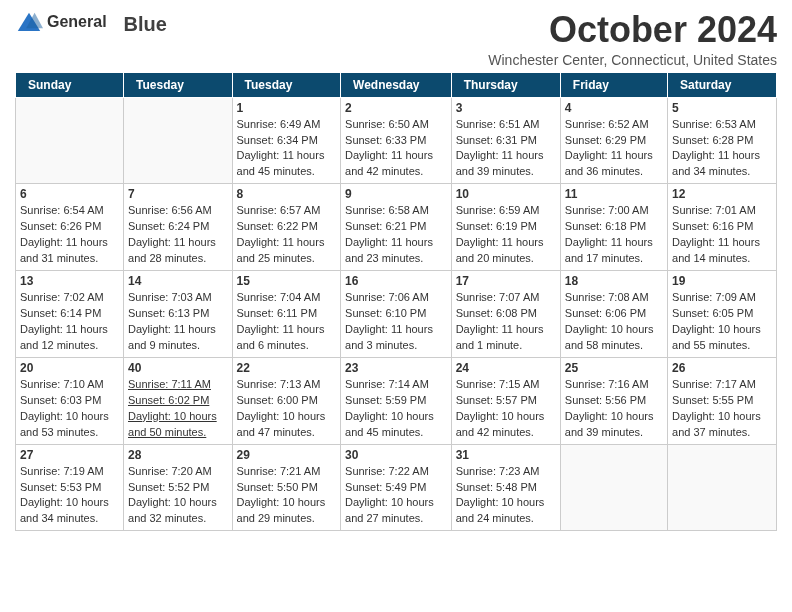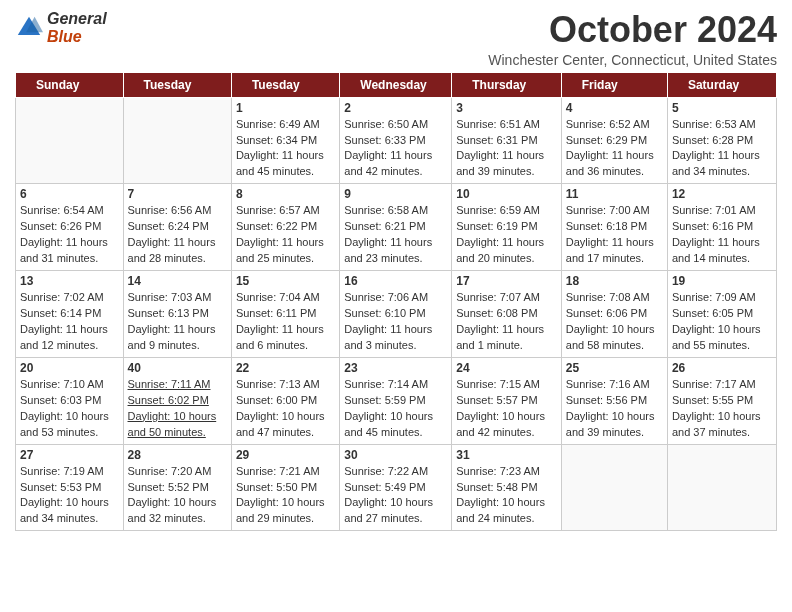--- a/index.html
+++ b/index.html
@@ -3,37 +3,37 @@
   <meta charset="utf-8">
   <style>
     * { box-sizing: border-box; margin: 0; padding: 0; }
     body { font-family: Arial, sans-serif; background: #fff; width: 792px; height: 612px; overflow: hidden; }
     
     .container { width: 792px; padding: 10px 15px 8px 15px; }
     
     .header { display: flex; justify-content: space-between; align-items: flex-start; margin-bottom: 4px; }
     
     .logo { display: flex; align-items: center; }
-    .logo-text { display: flex; flex-direction: column; font-style: italic; }
+    .logo-text { display: flex; flex-direction: row; }
     .logo-general { font-size: 16px; font-weight: bold; color: #333; }
-    .logo-blue { font-size: 16px; font-weight: bold; color: #c2410c; }
+    .logo-blue { font-size: 20px; font-weight: bold; color: #404040; margin-left: 17px; }
     .logo-icon { width: 28px; height: 28px; margin-right: 4px; }
     
     .title-section { text-align: right; }
     .month-title { font-size: 36px; font-weight: bold; color: #333; line-height: 1.1; }
     .location { font-size: 14px; color: #555; margin-top: 2px; }
     
     .calendar { width: 100%; border-collapse: collapse; }
     
     .calendar th {
-      background-color: #7f1d1d;
+      background-color: #0c4a6e;
       color: #fff;
       font-size: 12px;
       font-weight: bold;
-      padding: 5px 20px;
+      padding: 5px 12px;
       text-align: left;
       border: 1px solid #fff;
     }
     
     .calendar td {
       border: 1px solid #ccc;
       vertical-align: top;
       padding: 3px 4px;
       font-size: 9.5px;
       color: #333;

